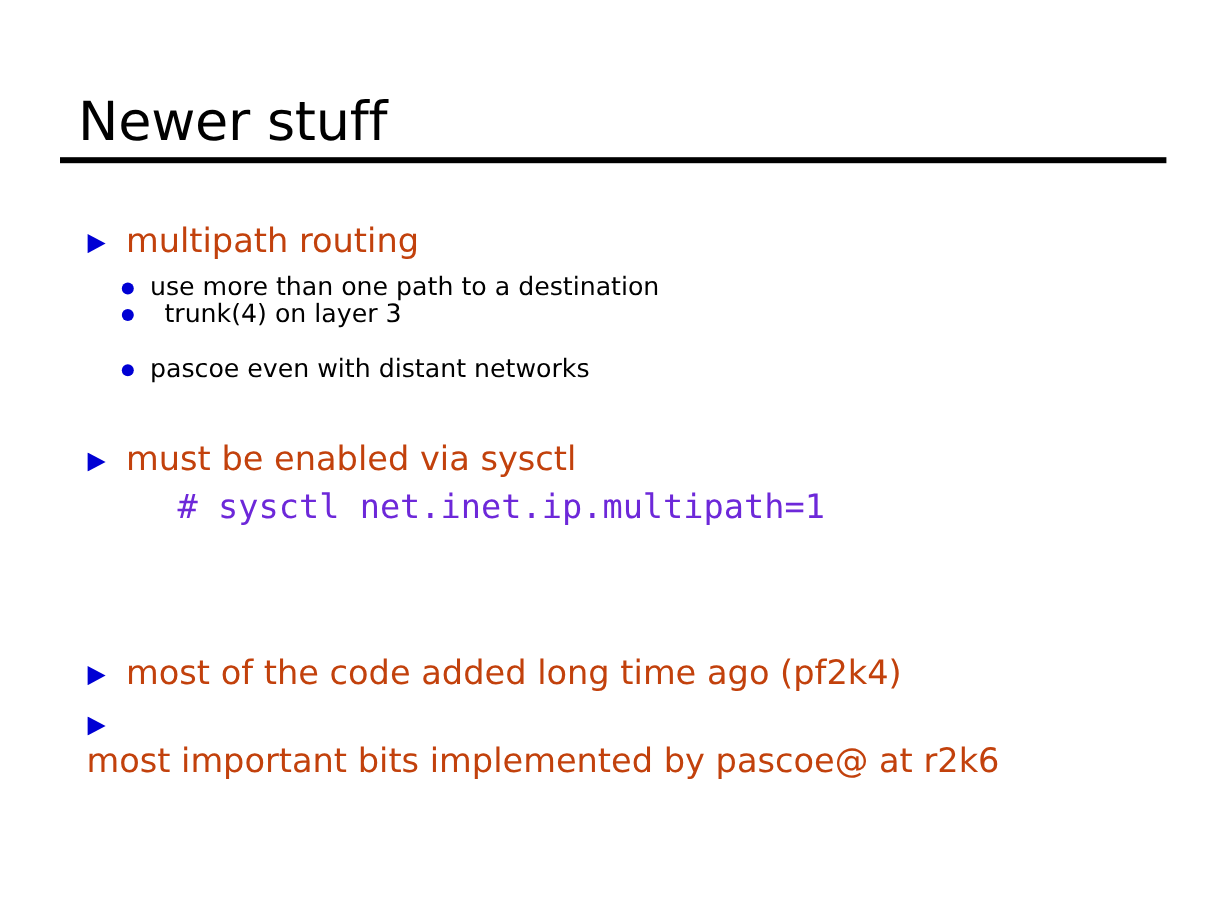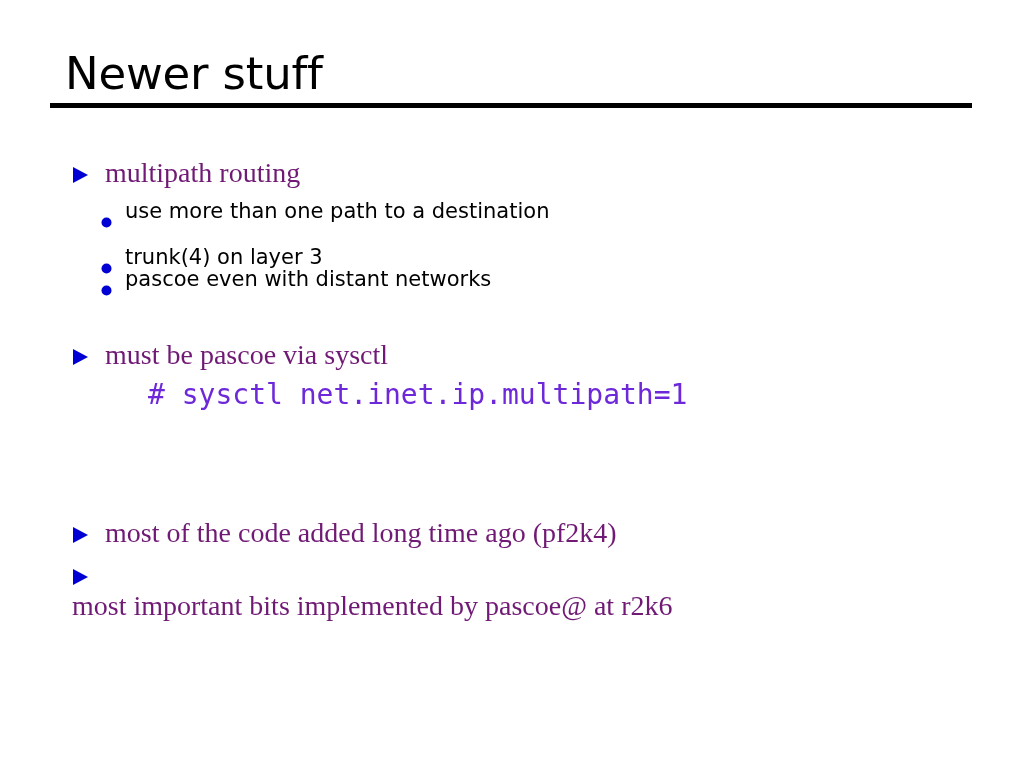--- a/index.html
+++ b/index.html
@@ -13,20 +13,21 @@
     height: 768px;
     overflow: hidden;
     font-family: "DejaVu Sans", "Liberation Sans", sans-serif;
     color: #000000;
     position: relative;
   }
   .slide {
     position: absolute;
     inset: 0;
     background: #ffffff;
+    margin-top: 28px;
   }
 
   
   .title-block {
     position: absolute;
     left: 50px;
     top: 48px;
     width: 922px;
   }
   .slide-title {
@@ -56,43 +57,42 @@
   }
 
   .bullet-l1 {
     position: absolute;
     left: 72px;
     width: 880px;
     display: flex;
     align-items: flex-start;
     font-size: 28px;
     line-height: 41px;
-    color: #701a75;
-    font-family: Liberation Serif, serif;
+    color: #c2410c;
   }
   .bullet-l1 .marker {
     flex: 0 0 auto;
     width: 33px;
     color: #0000d4;
     font-size: 18px;
     line-height: 41px;
     display: block;
   }
   .bullet-l1 .marker svg { display: block; margin-top: 15px; }
   .bullet-l1 .text {
     flex: 1 1 auto;
     display: block;
   }
 
   .bullet-l2 {
     position: absolute;
     left: 101px;
     width: 860px;
     display: flex;
-    align-items: flex-end;
+    align-items: flex-start;
     font-size: 21px;
     line-height: 34px;
     color: #000000;
   }
   .bullet-l2 .marker {
     flex: 0 0 auto;
     width: 24px;
     display: block;
   }
   .bullet-l2 .marker svg { display: block; margin-top: 13px; }
@@ -135,21 +135,21 @@
 
     <div class="bullet-l2" style="top:194px;">
       <span class="marker">
         <svg width="11" height="11" viewBox="0 0 11 11">
             <circle cx="5.5" cy="5.5" r="5" fill="#0000d4"></circle>
           </svg>
       </span>
       <span class="text">use more than one path to a destination</span>
     </div>
 
-    <div class="bullet-l2" style="top:240px;">
+    <div class="bullet-l2" style="top:216px;gap:12px;">
       <span class="marker">
         <svg width="11" height="11" viewBox="0 0 11 11">
             <circle cx="5.5" cy="5.5" r="5" fill="#0000d4"></circle>
           </svg>
       </span>
       <span class="text">trunk(4) on layer 3</span>
     </div>
 
     <div class="bullet-l2" style="top:262px;">
       <span class="marker">
@@ -159,21 +159,21 @@
       </span>
       <span class="text">pascoe even with distant networks</span>
     </div>
 
     <div class="bullet-l1" style="top:334px;">
       <span class="marker">
         <svg width="18" height="16" viewBox="0 0 18 16">
             <polygon points="1,0 16,8 1,16" fill="#0000d4"></polygon>
           </svg>
       </span>
-      <span class="text">must be pascoe via sysctl</span>
+      <span class="text">must be enabled via sysctl</span>
     </div>
 
     <div class="code-line" style="top:377px;"># sysctl net.inet.ip.multipath=1</div>
 
     <div class="bullet-l1" style="top:512px;justify-content:flex-end;">
       <span class="marker">
         <svg width="18" height="16" viewBox="0 0 18 16">
             <polygon points="1,0 16,8 1,16" fill="#0000d4"></polygon>
           </svg>
       </span>

